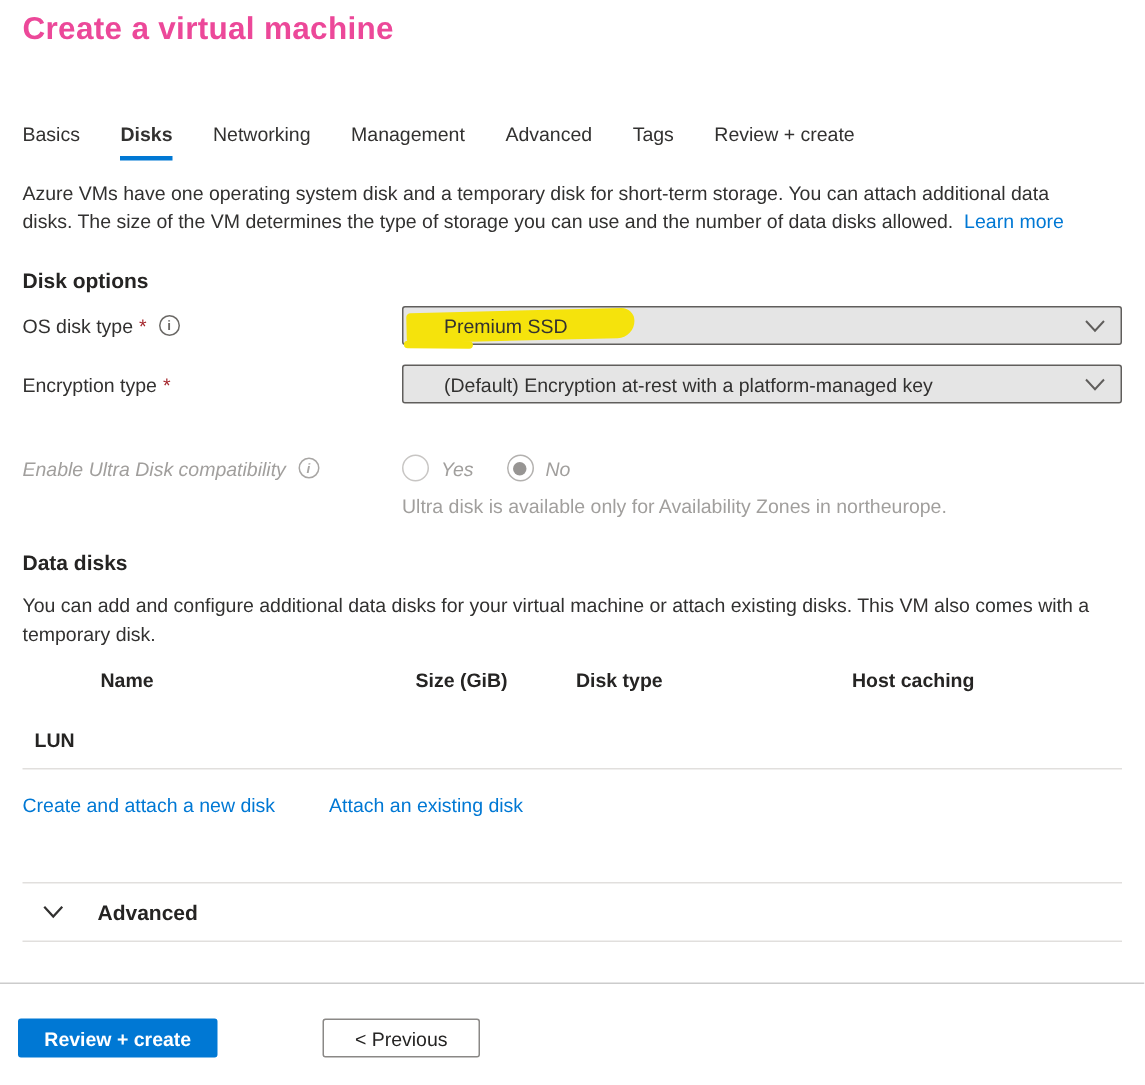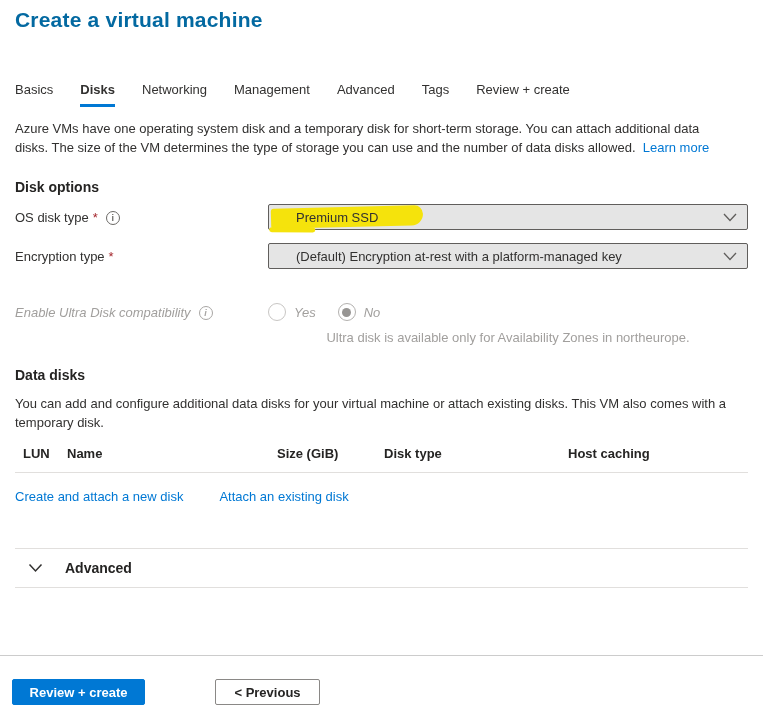--- a/index.html
+++ b/index.html
@@ -14,39 +14,39 @@
   html,body{width:763px;height:723px;overflow:hidden;}
   body{
     font-family:"Liberation Sans","DejaVu Sans",sans-serif;
     color:var(--text);
     background:#ffffff;
     position:relative;
     font-size:13px;
   }
   .page{padding:8px 15px 0 15px;position:relative;height:723px;}
 
-  h1.title{font-size:21px;font-weight:700;color:#0369a1;letter-spacing:.2px;}
+  h1.title{font-size:21px;font-weight:700;color:#ec4899;letter-spacing:.2px;}
 
   
   .tabs{margin-top:50px;display:flex;align-items:flex-start;}
   .tab{margin-right:27px;padding-bottom:7px;cursor:pointer;color:var(--text);white-space:nowrap;}
   .tab.active{font-weight:700;border-bottom:3px solid var(--accent);}
 
   
   .intro{margin-top:12px;max-width:700px;line-height:19px;}
   a.link{color:var(--accent);text-decoration:none;cursor:pointer;}
 
   .section-h{margin-top:22px;font-size:14px;font-weight:700;color:#252423;}
 
   
   .field-row{display:flex;align-items:center;}
   .field-row.os{margin-top:9px;}
   .field-row.enc{margin-top:13px;}
   .field-row.ultra{margin-top:34px;align-items:center;font-style:italic;}
-  .field-label{width:253px;flex:0 0 253px;display:flex;align-items:flex-end;}
+  .field-label{width:253px;flex:0 0 253px;display:flex;align-items:flex-start;}
   .field-label .req{color:var(--required);margin-left:4px;}
   .field-label.disabled, .disabled-text{color:var(--gray);}
   .info-icon{display:inline-flex;align-items:center;justify-content:center;
     width:14px;height:14px;border-radius:50%;border:1px solid #6b6966;color:#6b6966;
     font-size:9px;font-weight:700;margin-left:8px;cursor:pointer;flex:0 0 14px;}
   .info-icon.gray{border-color:#a8a6a4;color:#a8a6a4;}
 
   .dropdown{position:relative;flex:1;height:26px;border:1px solid var(--border-gray);
     border-radius:2px;display:flex;align-items:center;padding:0 27px;cursor:pointer;background:#e5e5e5;}
   .dropdown .val{position:relative;z-index:2;}
@@ -60,49 +60,49 @@
     background:var(--highlight);transform:rotate(2deg);border-radius:3px;}
 
   
   .radio-group{display:flex;align-items:center;gap:22px;}
   .radio{display:flex;align-items:center;gap:8px;cursor:pointer;color:var(--gray);}
   .radio .circle{width:18px;height:18px;border-radius:50%;border:1px solid #c8c6c4;
     display:flex;align-items:center;justify-content:center;background:#fff;}
   .radio.selected .circle{border-color:#b3b1af;}
   .radio.selected .circle:after{content:"";width:9px;height:9px;border-radius:50%;background:#979593;}
 
-  .ultra-note{margin-top:9px;margin-left:253px;color:var(--gray);text-align:center;}
+  .ultra-note{margin-top:9px;margin-left:253px;color:var(--gray);}
 
   .data-desc{margin-top:11px;max-width:735px;line-height:19px;}
 
   
   .disk-table{margin-top:7px;}
   .thead{display:flex;padding:7px 0 11px 8px;font-weight:700;color:#252423;
     border-bottom:1px solid #e1dfdd;}
-  .th-lun{width:44px;}
+  .th-lun{width:44px;margin-top:40px;}
   .th-name{width:210px;}
   .th-size{width:107px;}
   .th-type{width:168px;}
   .th-host{flex:1;padding-left:16px;}
 
   .disk-links{margin-top:16px;display:flex;}
   .disk-links a{margin-right:36px;}
 
   
   .advanced{margin-top:44px;border-top:1px solid #e1dfdd;border-bottom:1px solid #e1dfdd;
     padding:11px 0 11px 13px;display:flex;align-items:center;cursor:pointer;}
   .advanced .label{font-size:14px;font-weight:700;color:#252423;margin-left:22px;}
 
   
   .footer{position:absolute;left:0;right:0;top:655px;border-top:1px solid #cccccc;background:#fff;}
   .footer-inner{display:flex;align-items:center;padding:23px 15px 0 12px;}
   .btn{font-family:inherit;font-size:13px;font-weight:700;border-radius:2px;cursor:pointer;
     height:26px;display:inline-flex;align-items:center;justify-content:center;}
   .btn-primary{background:var(--accent);border:1px solid var(--accent);color:#fff;width:133px;}
-  .btn-secondary{background:#fff;border:1px solid #8a8886;color:#252423;width:105px;margin-left:70px;font-weight:700;}
+  .btn-secondary{background:#fff;border:1px solid #8a8886;color:#252423;width:105px;margin-left:70px;font-weight:400;}
   .btn-next{position:relative;background:#fff;border:2px solid #161616;color:#1c1b00;
     width:141px;margin-left:15px;font-weight:700;outline:1px solid #9c9a98;outline-offset:1px;}
   .btn-next .hl-fill{position:absolute;left:1px;right:1px;top:1px;bottom:1px;
     background:var(--highlight);transform:rotate(-.4deg);border-radius:2px;z-index:1;}
   .btn-next .hl-tail{position:absolute;left:-3px;bottom:-7px;width:72px;height:6px;
     background:var(--highlight);transform:rotate(-2deg);border-radius:3px;z-index:0;}
   .btn-next .lbl{position:relative;z-index:2;}
 
   .chev-svg{display:block;}
 </style>

